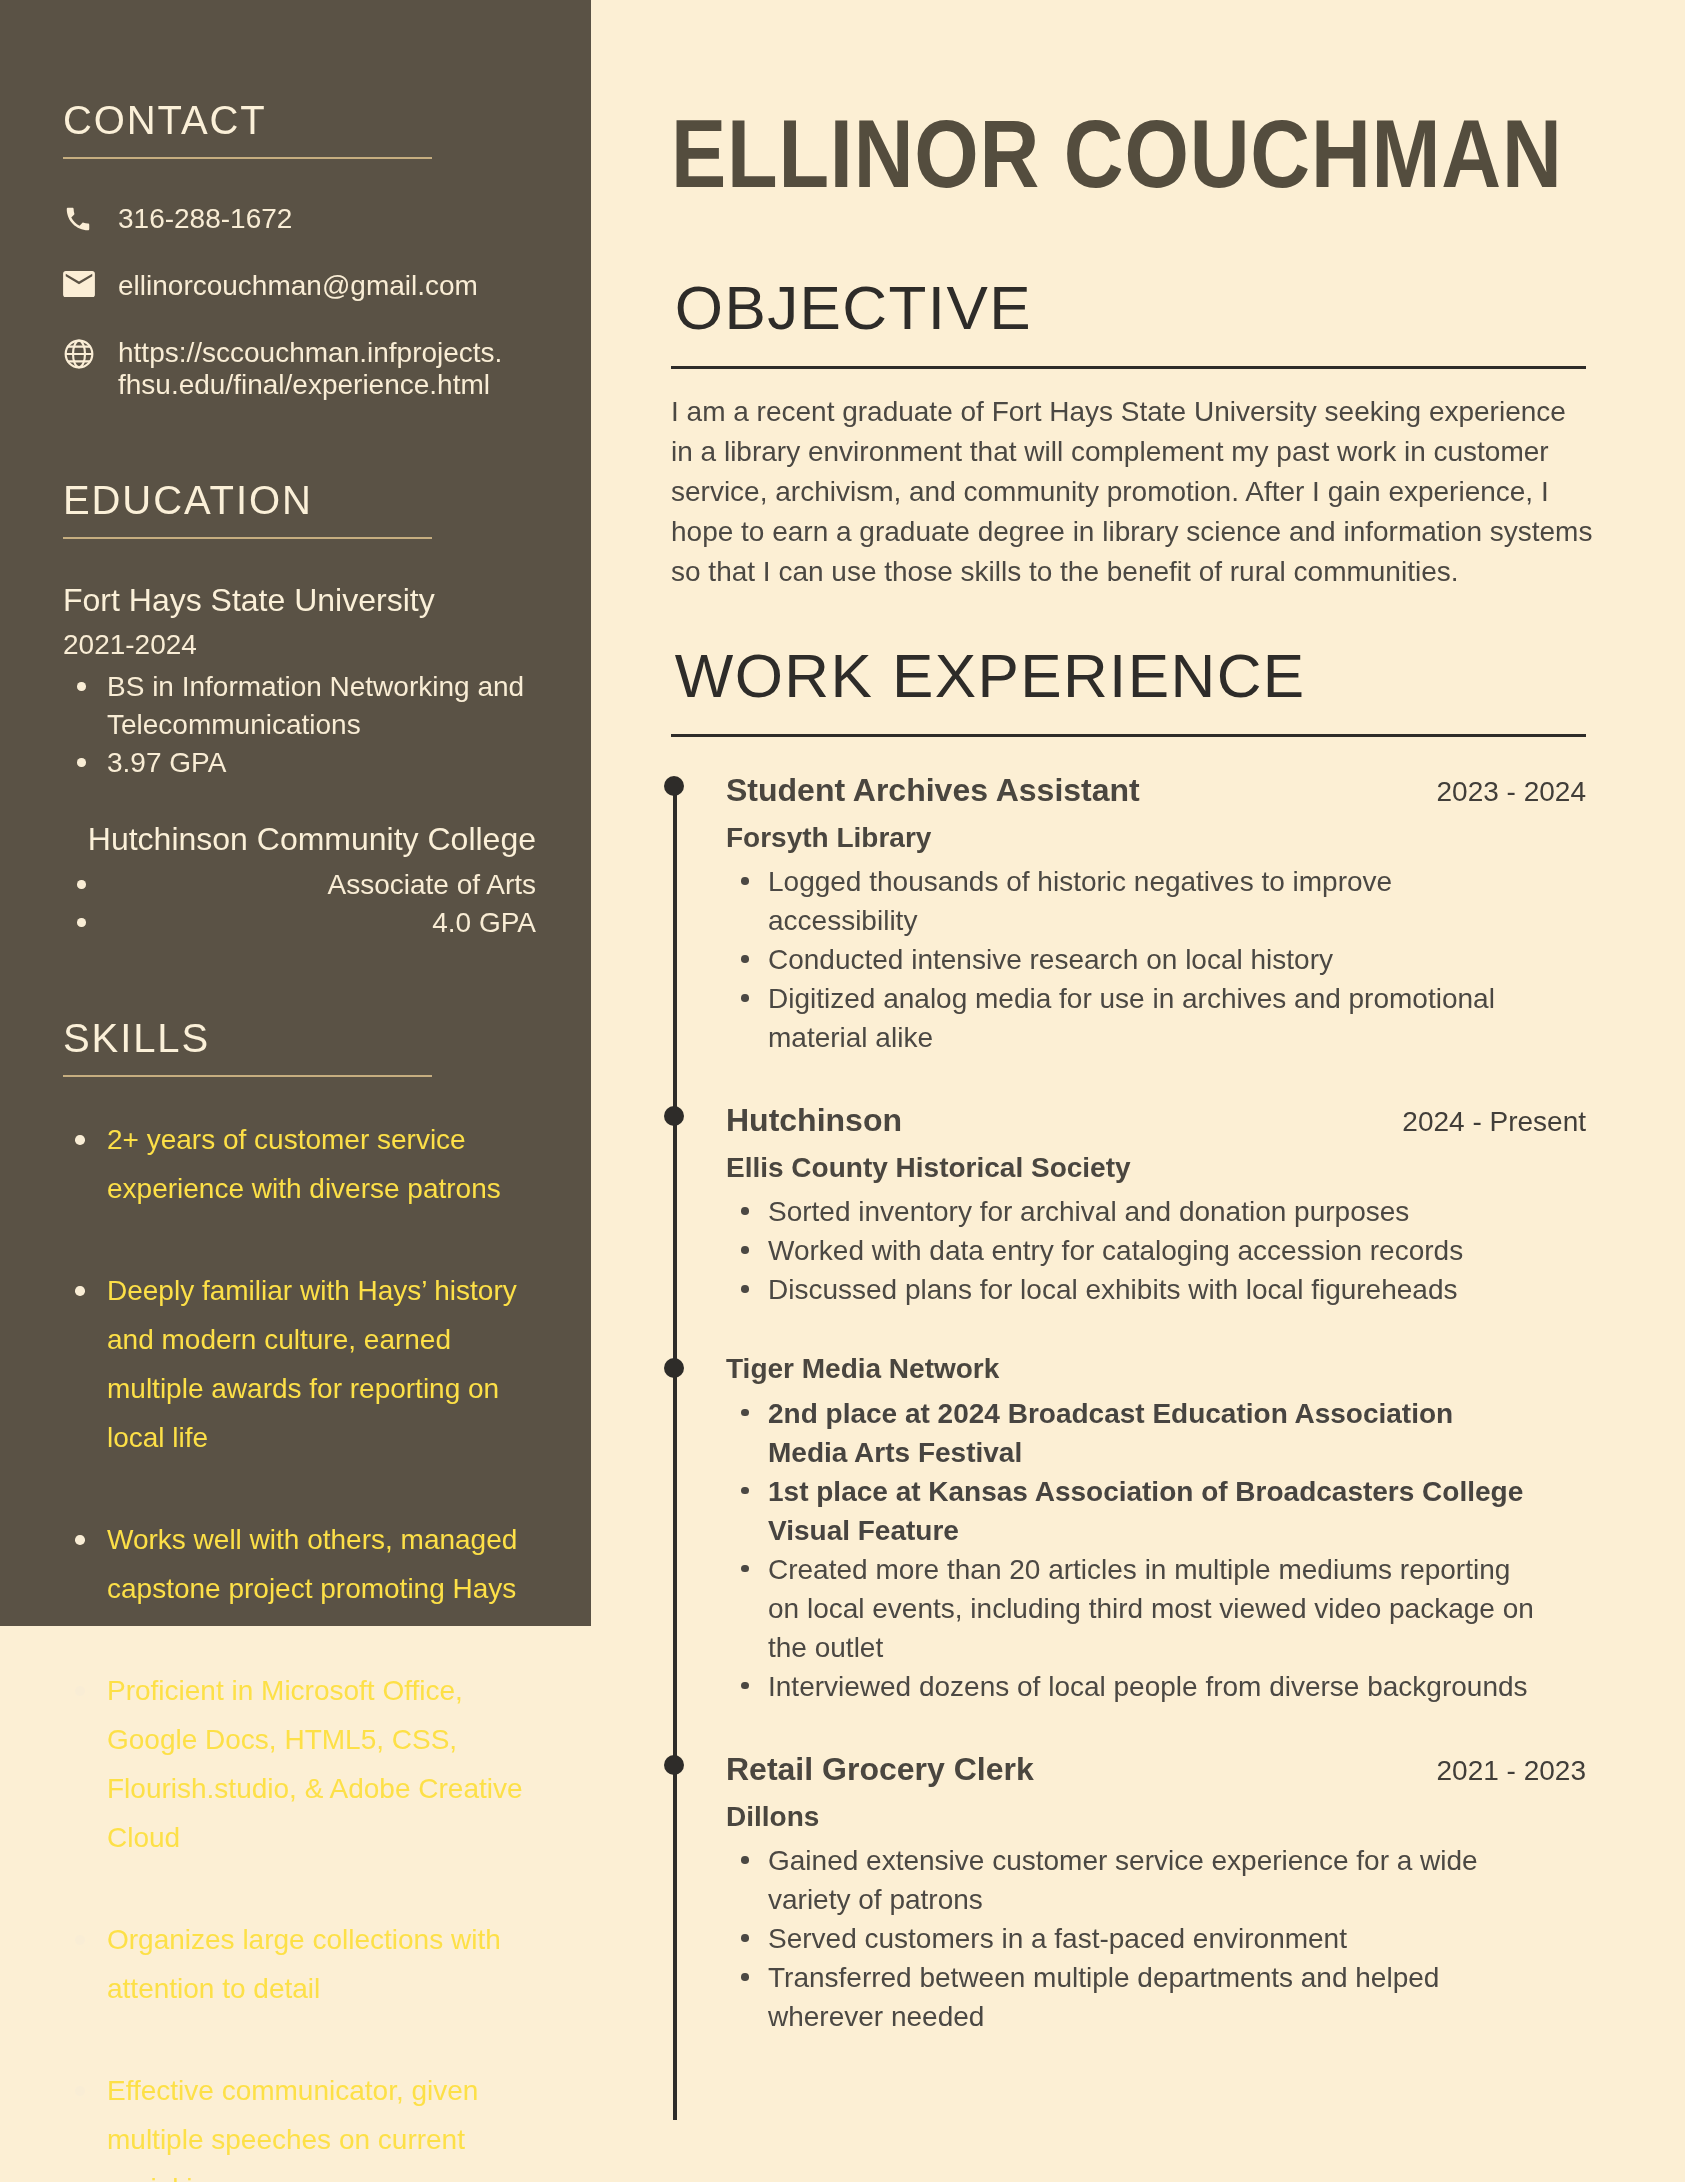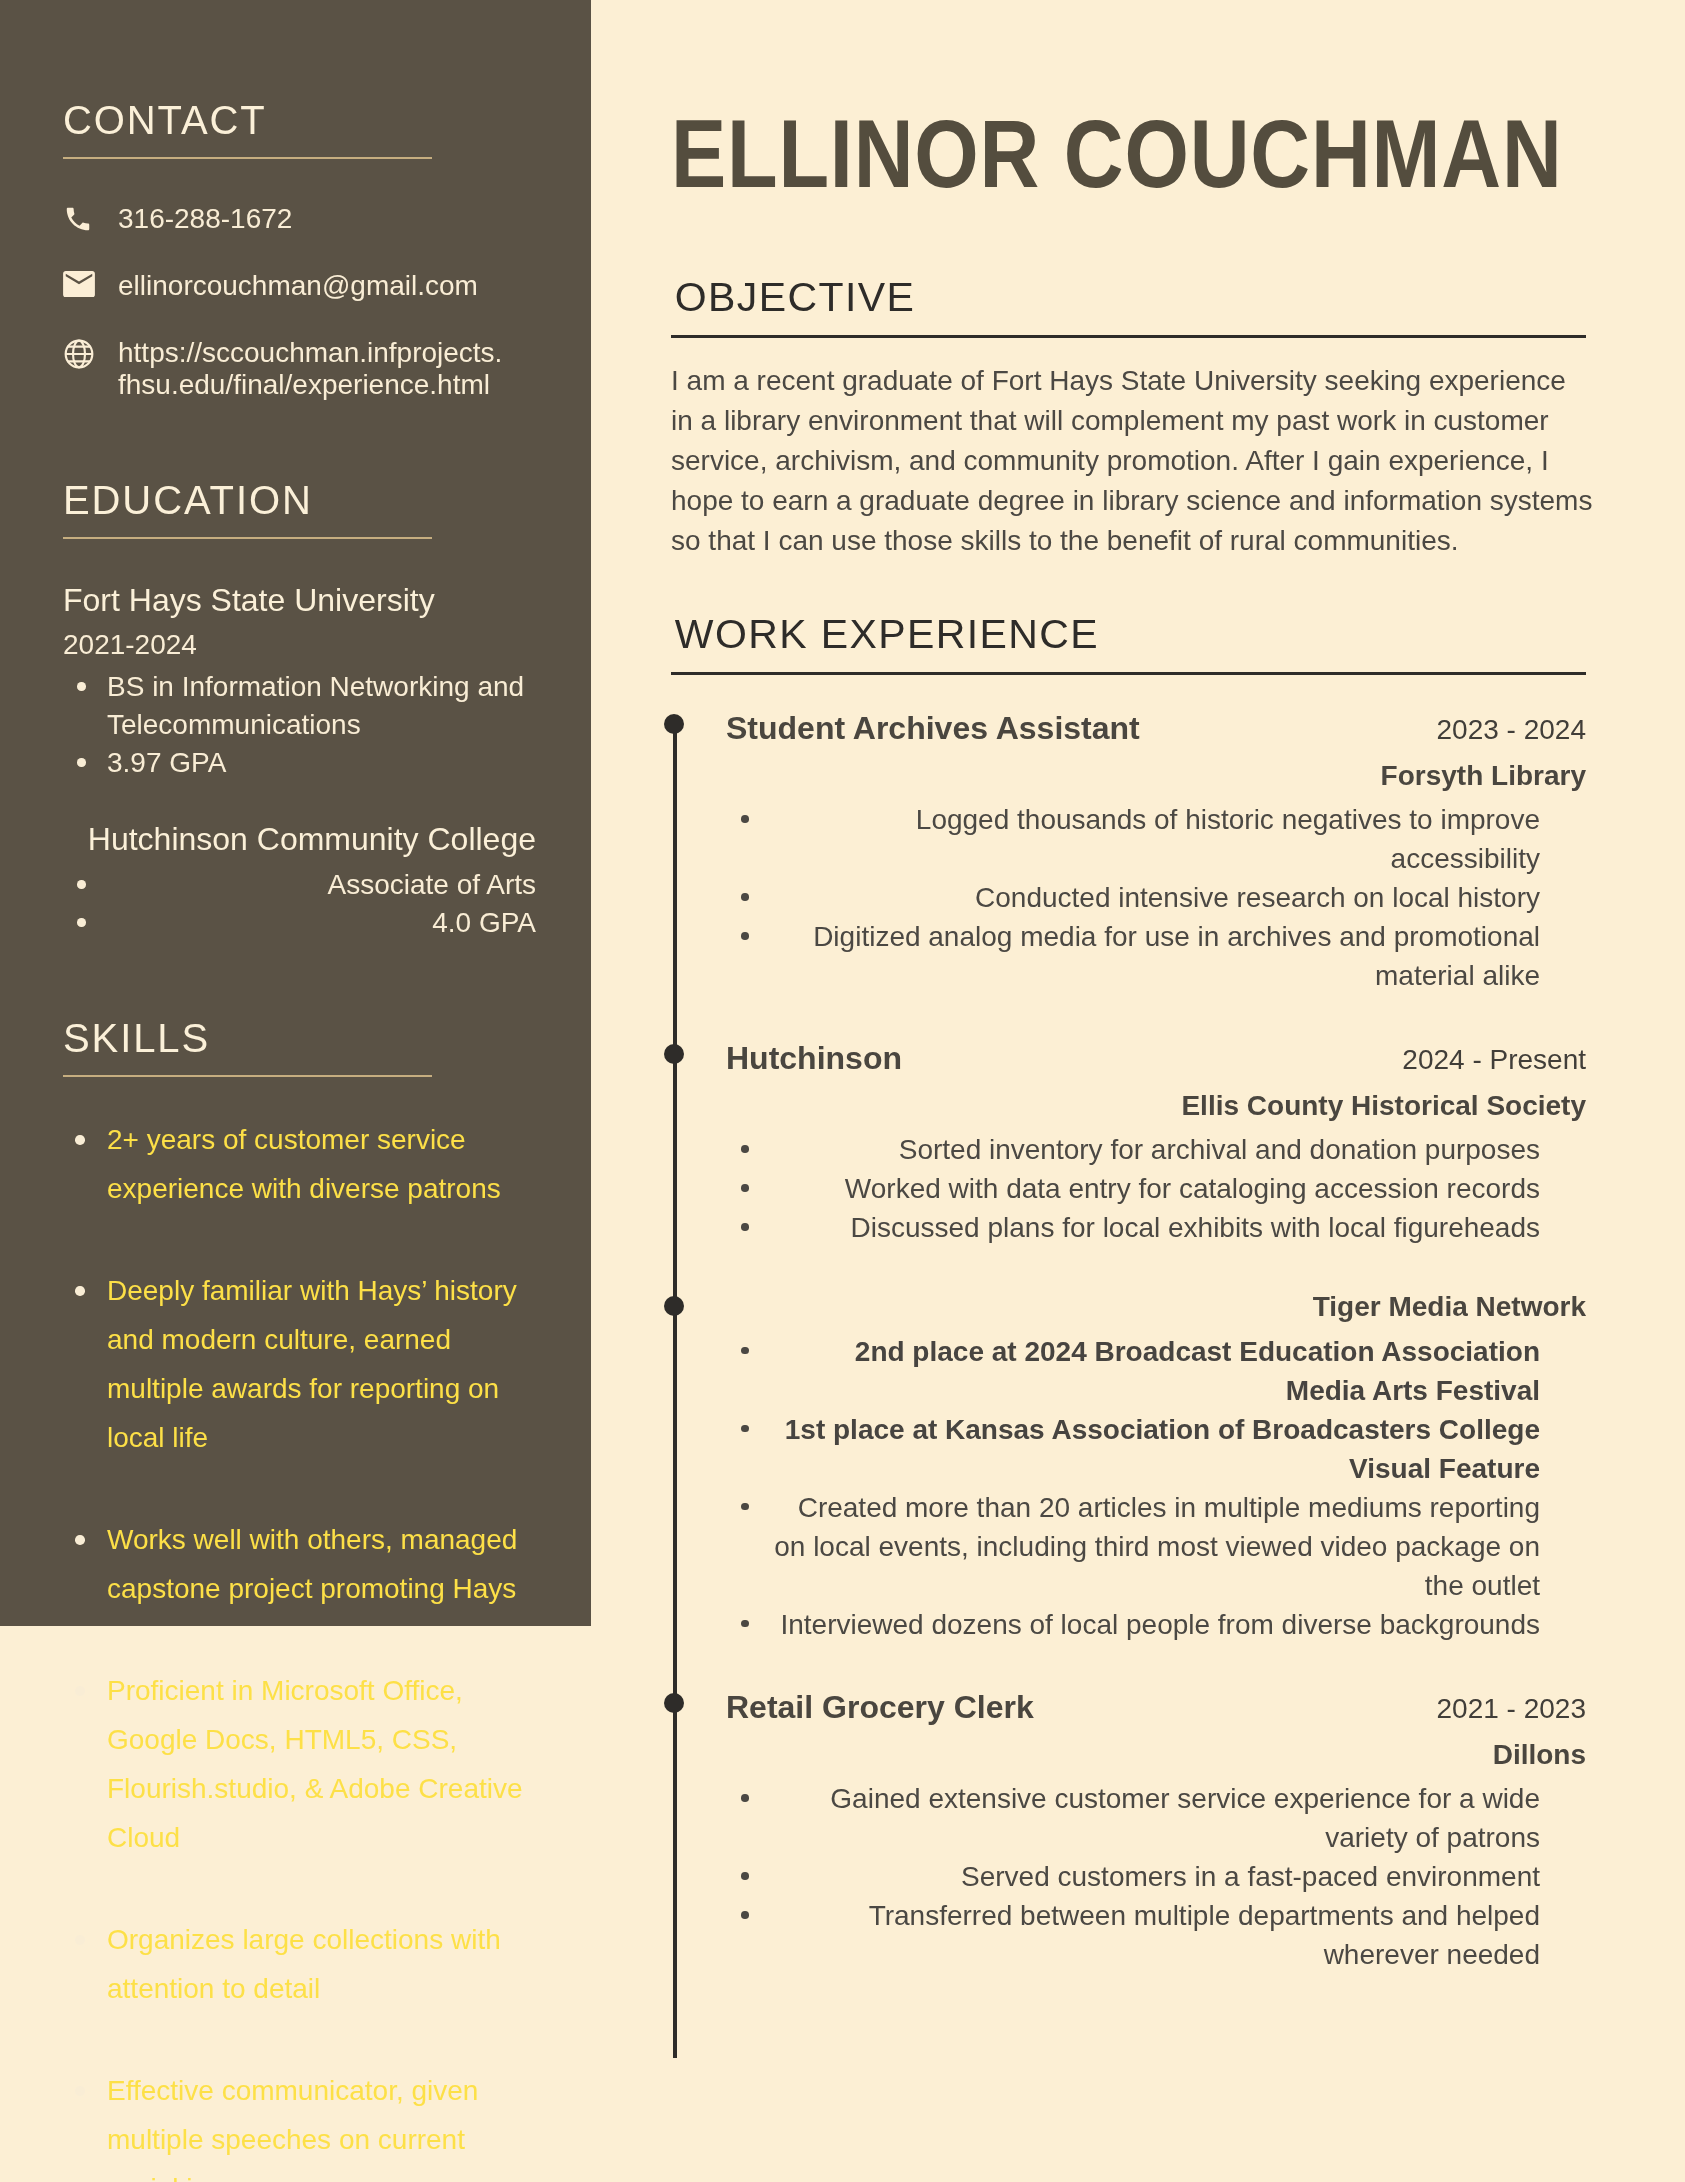--- a/index.html
+++ b/index.html
@@ -75,40 +75,40 @@
     padding:0 99px 0 80px;
   }
   .name{
     margin-top:106px;
     font-size:92px; font-weight:800; letter-spacing:0.9px;
     color:#544d3e; line-height:1;
     transform:scale(0.9,1.04); transform-origin:left top;
     white-space:nowrap;
   }
   .main-h2{
-    font-size:41px; font-weight:300; letter-spacing:1.4px;
+    font-size:62px; font-weight:300; letter-spacing:1.4px;
     color:#2e2c29; line-height:1;
-    padding-bottom:17px; padding-left:3.8px;
+    padding-bottom:27px; padding-left:3.8px;
     border-bottom:3.8px solid #2e2c29;
   }
   .objective-section{ margin-top:79px; }
   .objective-text{
     margin-top:23px;
     font-size:28px; line-height:40px; color:#4b4843;
     width:923px;
   }
 
   .work-section{ margin-top:53px; }
 
   .timeline{ position:relative; margin-top:34px; padding-left:55px; }
   .timeline::before{
     content:""; position:absolute; left:1.9px; top:10.4px;
     width:3.8px; height:1339px; background:#2e2c29;
   }
-  .job{ position:relative;text-align:right; }
+  .job{ position:relative; }
   .job + .job{ margin-top:44px; }
   .job-dot{
     position:absolute; left:-62px; top:4.7px;
     width:20px; height:20px; border-radius:50%; background:#2e2c29;
   }
   .job-head{ display:flex; justify-content:space-between; align-items:baseline; }
   .job-title{ font-size:32px; font-weight:700; color:#4a463f; line-height:1.2; }
   .job-dates{ font-size:28px; font-weight:400; color:#413e39; }
   .job-company{ font-size:28px; font-weight:700; color:#4a463f; margin-top:12.3px; }
   .job-bullets{ margin-top:8.5px; }

